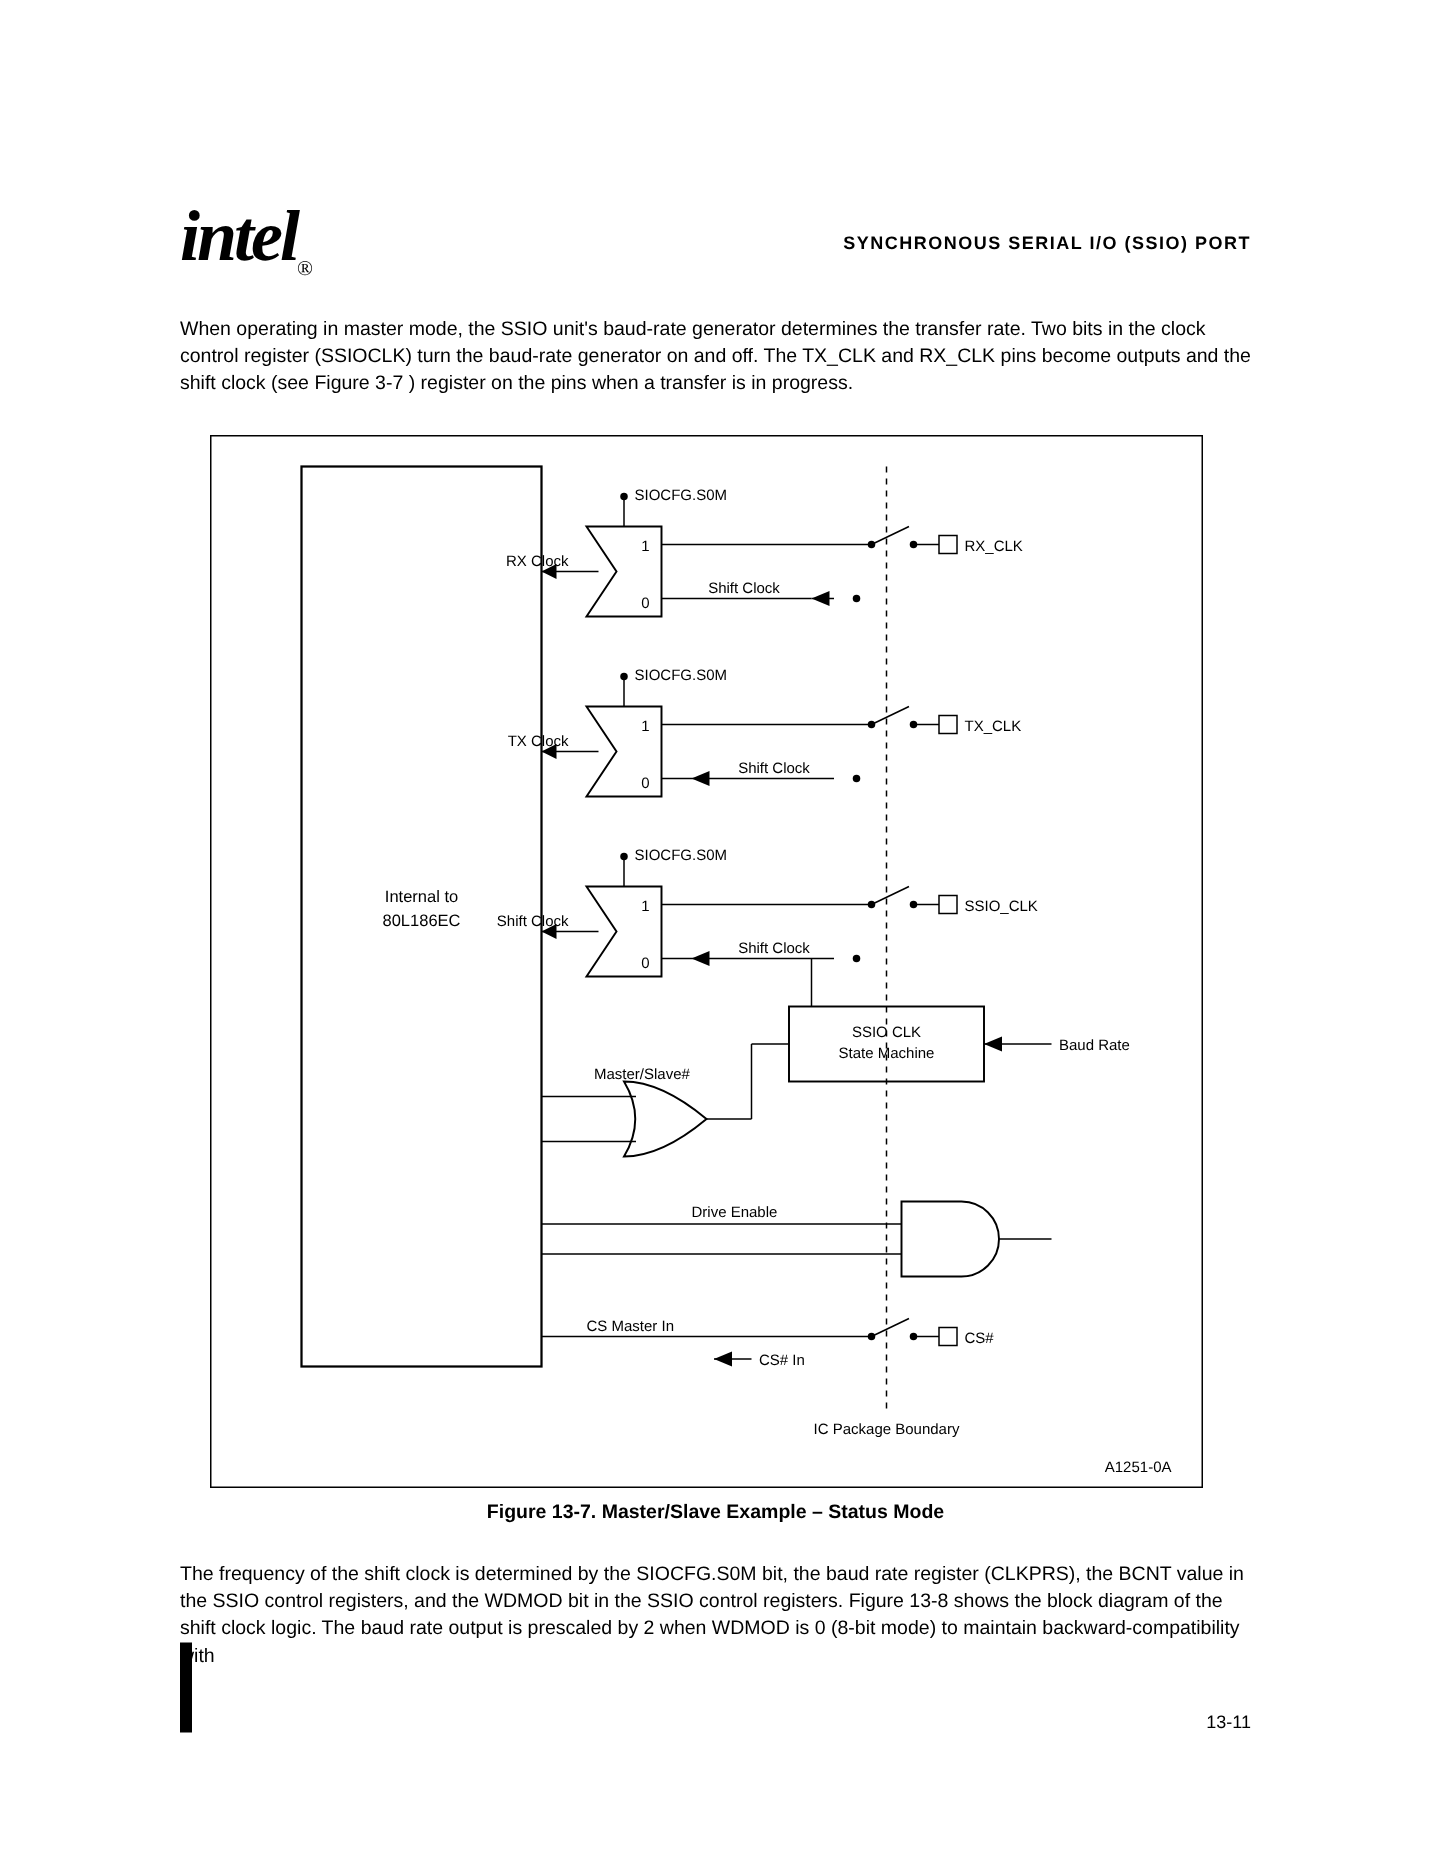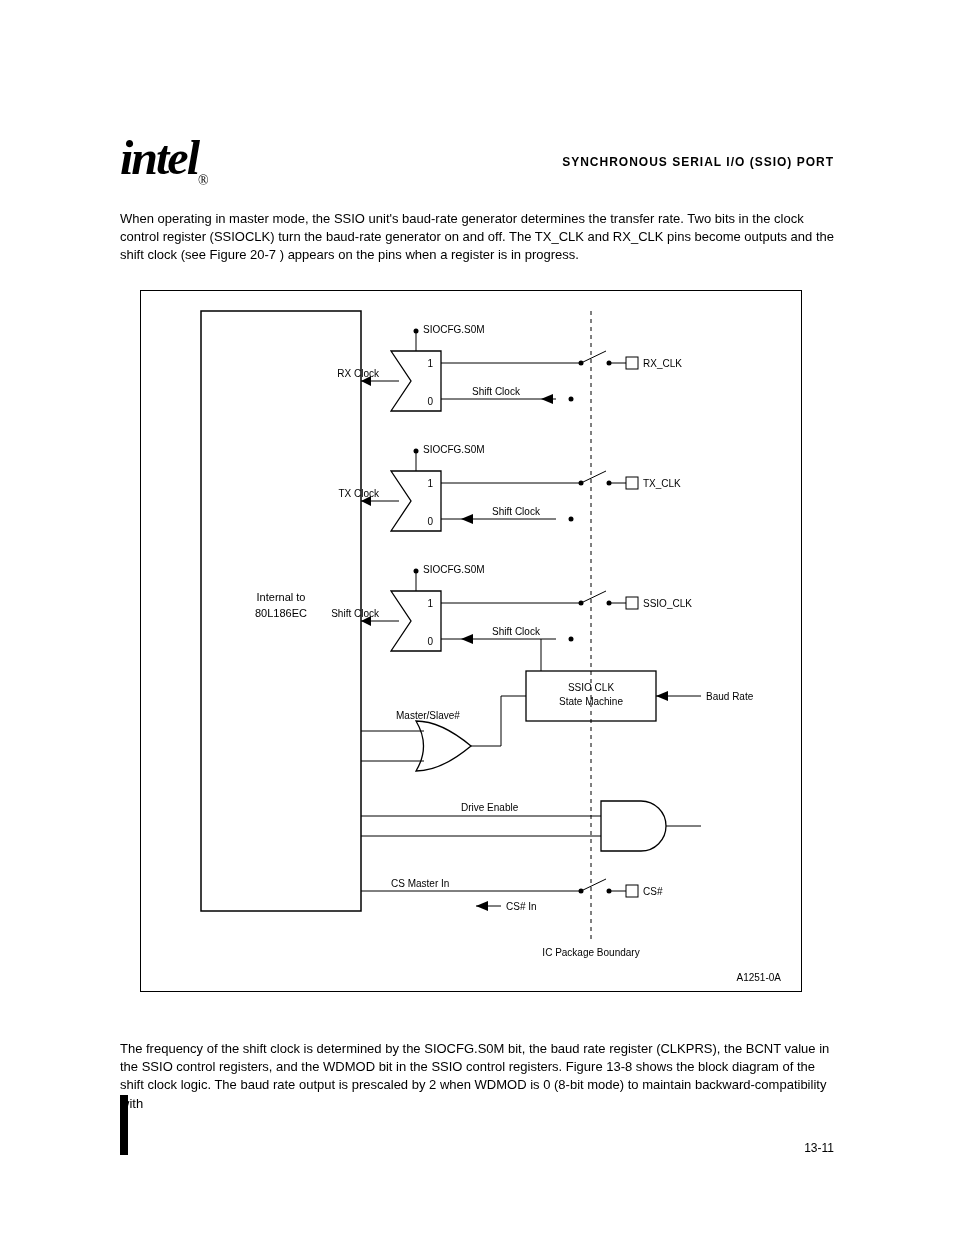--- a/index.html
+++ b/index.html
@@ -105,22 +105,22 @@
 
 <div class="page">
 
   <div class="intel-logo">
     <span>intel</span><span class="sub">®</span>
   </div>
   <div class="doc-title">SYNCHRONOUS SERIAL I/O (SSIO) PORT</div>
 
   <div class="body-text para1">
     <span>When operating in master mode, the SSIO unit's baud-rate generator determines the transfer rate. Two bits in the clock control register (SSIOCLK) turn the baud-rate generator on and off. The TX_CLK and RX_CLK pins become outputs and the shift clock (see </span>
-    <span>Figure 20-7</span>
-    <span>) appears on the pins when a register is in progress.</span>
+    <span>Figure 3-7</span>
+    <span>) register on the pins when a transfer is in progress.</span>
   </div>
 
   <div class="diagram">
     <svg viewBox="0 0 660 700">
 
       <rect x="60" y="20" width="160" height="600" fill="none" stroke="#000" stroke-width="1.5"></rect>
       <text x="140" y="310" class="svg-text" text-anchor="middle">Internal to</text>
       <text x="140" y="326" class="svg-text" text-anchor="middle">80L186EC</text>
 
       <line x1="450" y1="20" x2="450" y2="650" stroke="#000" stroke-width="1" stroke-dasharray="4,4"></line>
@@ -241,18 +241,19 @@
 
       <line x1="360" y1="615" x2="335" y2="615" stroke="#000"></line>
       <polygon points="335,615 347,610 347,620" fill="#000"></polygon>
       <text x="365" y="619" class="svg-text-sm">CS# In</text>
       <text x="250" y="596" class="svg-text-sm">CS Master In</text>
 
       <text x="640" y="690" class="svg-text-sm" text-anchor="end">A1251-0A</text>
     </svg>
   </div>
 
+  <div class="fig-caption">Figure 13-7.  Master/Slave Example – Status Mode</div>
 
   <div class="body-text para2">The frequency of the shift clock is determined by the SIOCFG.S0M bit, the baud rate register (CLKPRS), the BCNT value in the SSIO control registers, and the WDMOD bit in the SSIO control registers. Figure 13-8 shows the block diagram of the shift clock logic. The baud rate output is prescaled by 2 when WDMOD is 0 (8-bit mode) to maintain backward-compatibility with</div>
 
   <div class="left-bar"></div>
   <div class="page-num">13-11</div>
 </div>
 
 </body></html>

